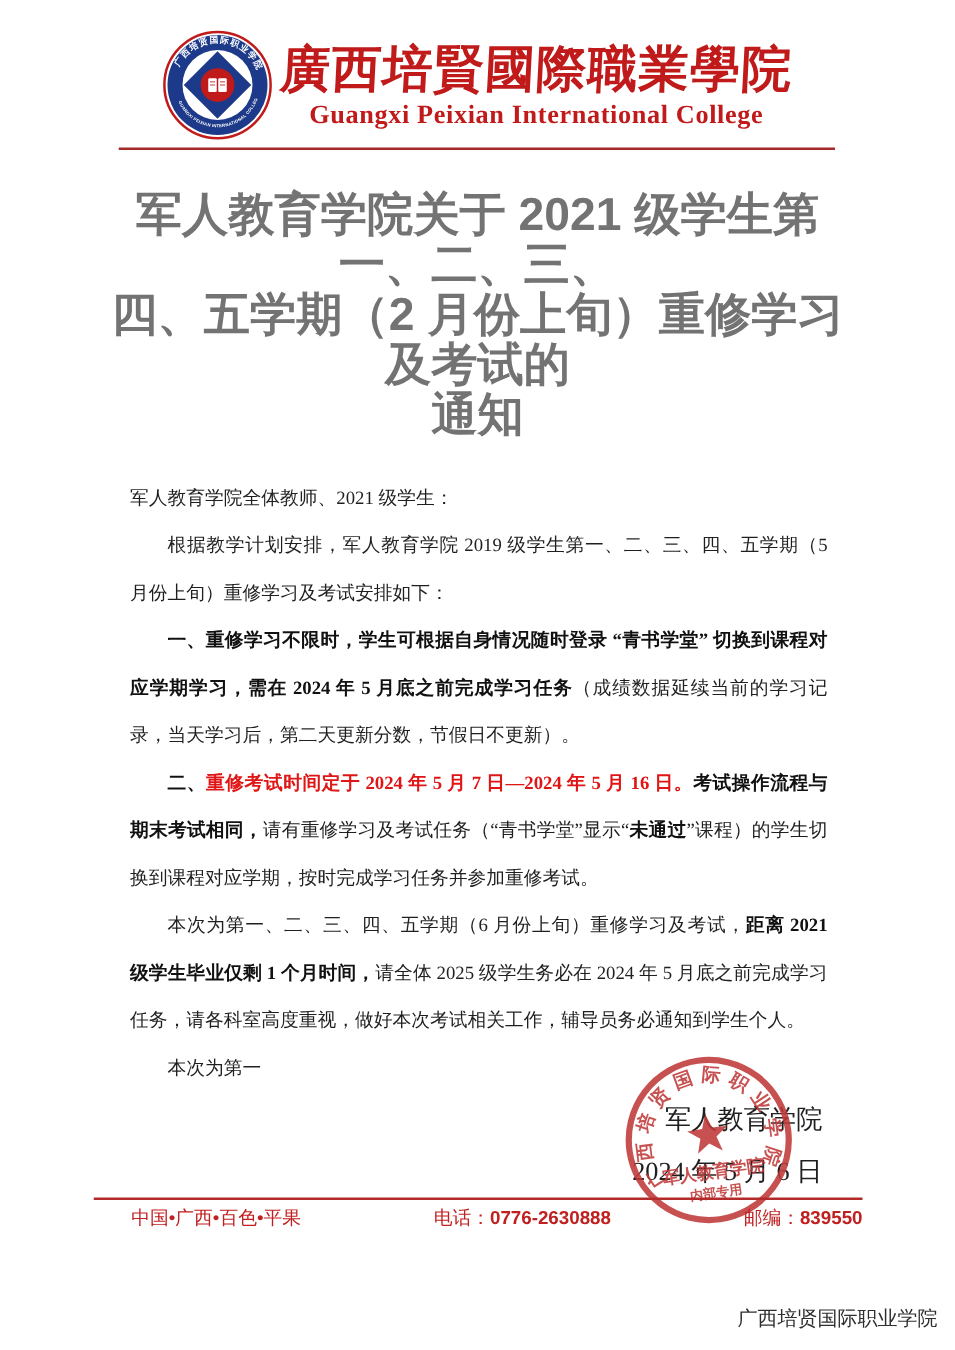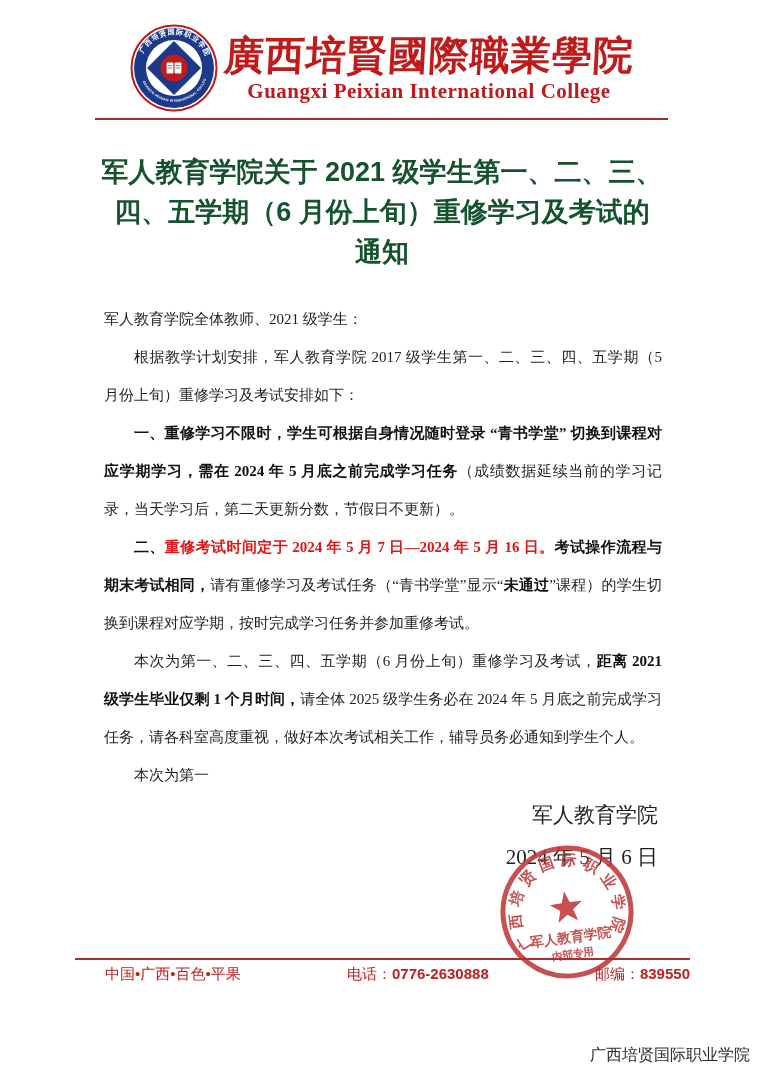--- a/index.html
+++ b/index.html
@@ -33,21 +33,21 @@
   }
   .header-rule {
     width:573px; height:2px; background:#a32b2b;
     margin:6px auto 0 95px;
   }
   
   .doc-title {
     margin:32px auto 0; width:620px;
     text-align:center;
     font-family:"Liberation Sans","DejaVu Sans",sans-serif;
-    font-weight:700; font-size:27px; line-height:40px; color:#14532d;
+    font-weight:700; font-size:37px; line-height:40px; color:#737373;
   }
   
   .content {
     width:558px; margin:28px auto 0 104px;
     font-size:15px; line-height:38px;
     text-align:justify; color:#1f1f1f;
   }
   .content p { text-indent:2em; }
   .content p.no-indent { text-indent:0; }
   b.blk { font-weight:700; color:#111; }
@@ -117,27 +117,27 @@
     </svg>
     <div class="brand">
       <div class="brand-zh">廣西培賢國際職業學院</div>
       <div class="brand-en">Guangxi Peixian International College</div>
     </div>
   </div>
   <div class="header-rule"></div>
 
   <div class="doc-title">
     <div>军人教育学院关于 2021 级学生第一、二、三、</div>
-    <div>四、五学期（6 月份上旬）重修学习及考试的</div>
+    <div>四、五学期（2 月份上旬）重修学习及考试的</div>
     <div>通知</div>
   </div>
 
   <div class="content">
     <p class="no-indent">军人教育学院全体教师、2021 级学生：</p>
-    <p>根据教学计划安排，军人教育学院 2017 级学生第一、二、三、四、五学期（5 月份上旬）重修学习及考试安排如下：</p>
+    <p>根据教学计划安排，军人教育学院 2019 级学生第一、二、三、四、五学期（5 月份上旬）重修学习及考试安排如下：</p>
     <p><b class="blk">一、重修学习不限时，学生可根据自身情况随时登录 “青书学堂” 切换到课程对应学期学习，需在 2024 年 5 月底之前完成学习任务</b><span>（成绩数据延续当前的学习记录，当天学习后，第二天更新分数，节假日不更新）。</span></p>
     <p><b class="blk">二、</b><b class="red">重修考试时间定于 2024 年 5 月 7 日—2024 年 5 月 16 日。</b><b class="blk">考试操作流程与期末考试相同，</b><span>请有重修学习及考试任务（“青书学堂”显示“</span><b class="blk">未通过</b><span>”课程）的学生切换到课程对应学期，按时完成学习任务并参加重修考试。</span></p>
     <p><span>本次为第一、二、三、四、五学期（6 月份上旬）重修学习及考试，</span><b class="blk">距离 2021 级学生毕业仅剩 1 个月时间，</b><span>请全体 2025 级学生务必在 2024 年 5 月底之前完成学习任务，请各科室高度重视，做好本次考试相关工作，辅导员务必通知到学生个人。</span></p>
     <p class="closing">本次为第一</p>
   </div>
 
   <div class="sign-block">
     <div>军人教育学院</div>
     <div>2024 年 5 月 6 日</div>
   </div>

